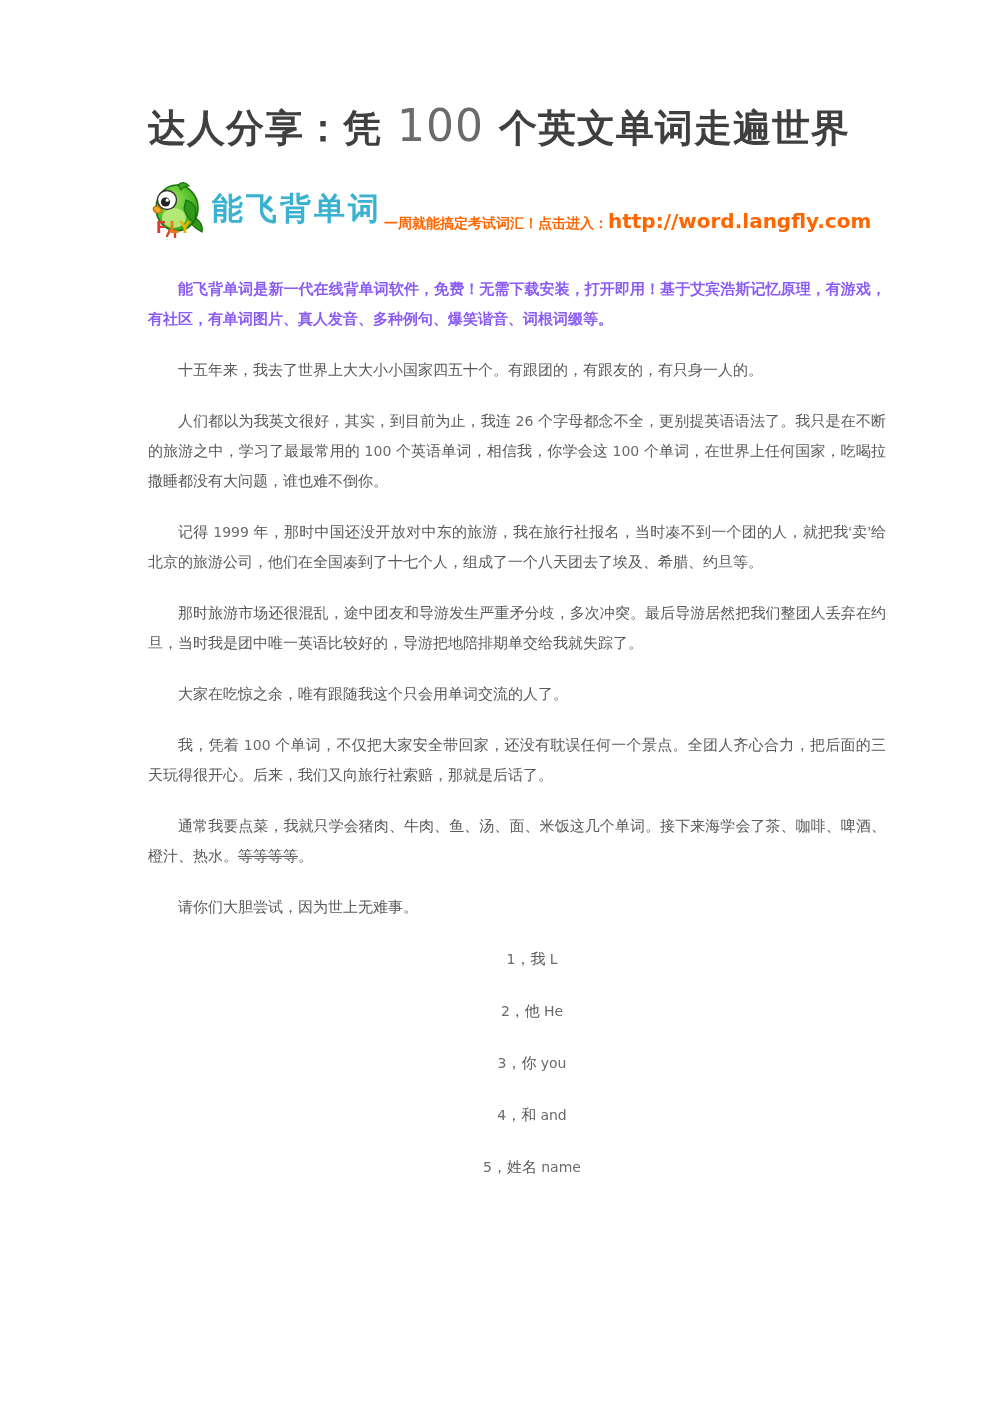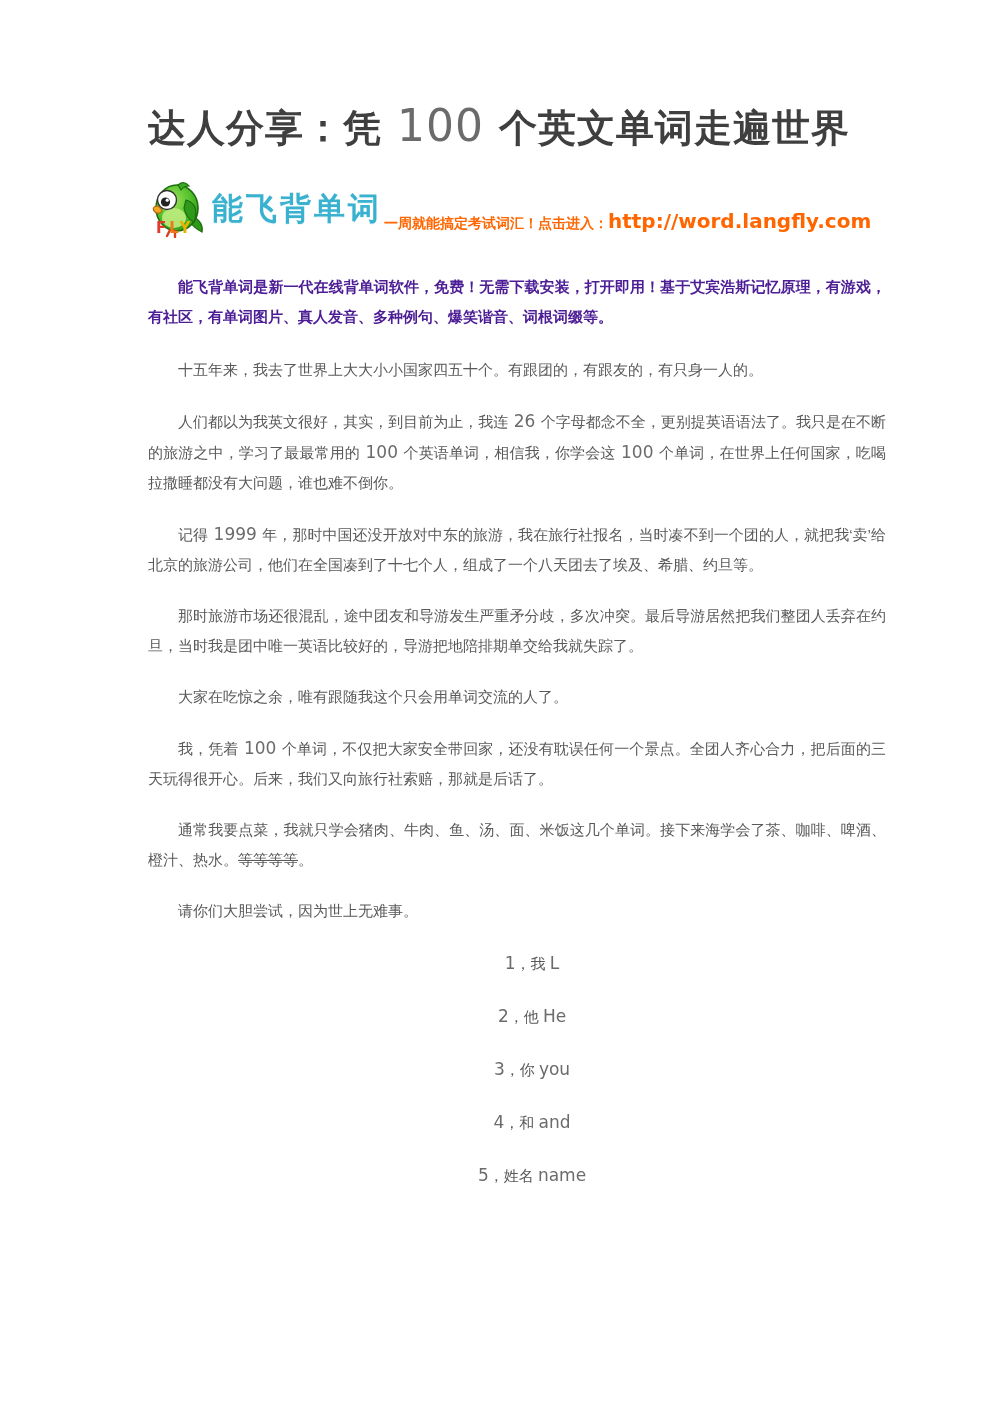--- a/index.html
+++ b/index.html
@@ -82,29 +82,28 @@
   .para{
     margin:21px 0;
     font-size:15px;
     line-height:30px;
     color:#595959;
     text-indent:2em;
     text-align:justify;
   }
   .para.lead{
     font-weight:700;
-    color:#4c1d95;
-    font-family:Liberation Mono, monospace;
+    color:#8b5cf6;
   }
   .para.item{
     margin:22px 0;
     text-align:center;
   }
   .seg-num{
-    font-size:17px;
+    font-size:14px;
     font-family:"DejaVu Sans",sans-serif;
     color:#6b6b6b;
     font-weight:400;
   }
   .seg-strike{text-decoration:line-through;}
 </style>
 </head>
 <body>
 
 <div class="page">

